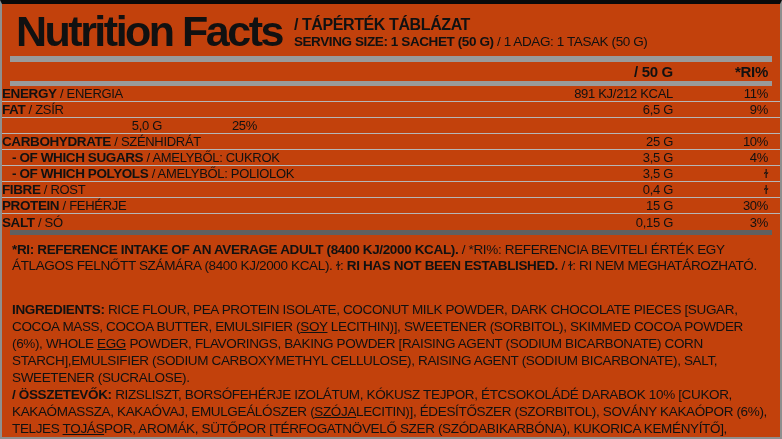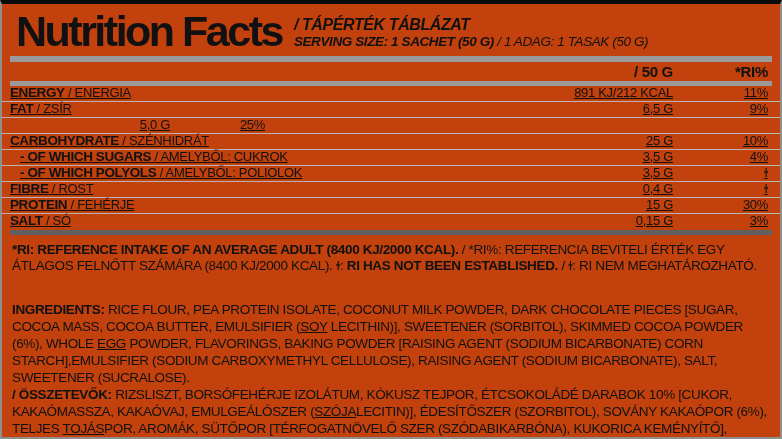--- a/index.html
+++ b/index.html
@@ -6,35 +6,35 @@
   .label{
     position:relative;width:782px;height:439px;box-sizing:border-box;
     background:#c2410c;color:#111;
     border-left:2px solid #8f8f8f;border-right:2px solid #8f8f8f;border-bottom:2px solid #8f8f8f;
     border-top:4px solid #0a0a0a;
     font-family:"Liberation Sans",sans-serif;
     overflow:hidden;
   }
   .header{display:flex;align-items:center;height:50px;padding:2px 10px 0 14px;}
   .title{font-size:43px;font-weight:bold;letter-spacing:-2.5px;line-height:1;white-space:nowrap;}
-  .header-right{margin-left:12px;padding-top:4px;min-width:0;font-style:italic;}
+  .header-right{margin-left:12px;padding-top:4px;min-width:0;}
   .subtitle{font-size:16px;font-weight:bold;letter-spacing:-0.4px;line-height:1.15;white-space:nowrap;}
   .serving{font-size:13.5px;letter-spacing:-0.4px;line-height:1.2;white-space:nowrap;}
   .b{font-weight:bold;}
   .u{text-decoration:underline;}
   .bar{height:6px;background:#9a9a9a;margin:0 8px;}
   .bar.thin{height:5px;}
   .bar.dark{background:#606060;}
   .colhead{display:flex;align-items:center;height:19px;font-size:15px;font-weight:bold;letter-spacing:-0.3px;}
   .colhead .spacer{flex:1;}
   .amount-col{width:160px;text-align:right;}
   .pct-col{width:95px;text-align:right;padding-right:12px;}
   .tbody{margin:0;}
-  .trow{display:flex;align-items:flex-start;height:15px;font-size:13px;line-height:14px;
-        border-bottom:1px solid #b6b6b6;padding-left:8px;letter-spacing:-0.3px;text-decoration:underline;}
+  .trow{display:flex;align-items:flex-end;height:15px;font-size:13px;line-height:14px;
+        border-bottom:1px solid #b6b6b6;letter-spacing:-0.3px;}
   .trow:last-child{border-bottom:none;height:16px;}
   .trow .lbl{flex:1;white-space:nowrap;}
   .trow .lbl b{font-size:13.5px;letter-spacing:-0.4px;}
   .trow .hu{font-weight:normal;}
   .trow.i1 .lbl{padding-left:18px;}
   .trow.i2 .lbl{padding-left:10px;}
   .val{width:160px;text-align:right;white-space:nowrap;}
   .pct{width:95px;text-align:right;padding-right:12px;white-space:nowrap;}
   .footnote{margin:7px 8px 0;padding:0 2px;font-size:13.5px;line-height:16px;letter-spacing:-0.35px;}
   .ingredients{margin:27px 8px 0;padding:0 2px;font-size:13.5px;line-height:17px;letter-spacing:-0.35px;}

